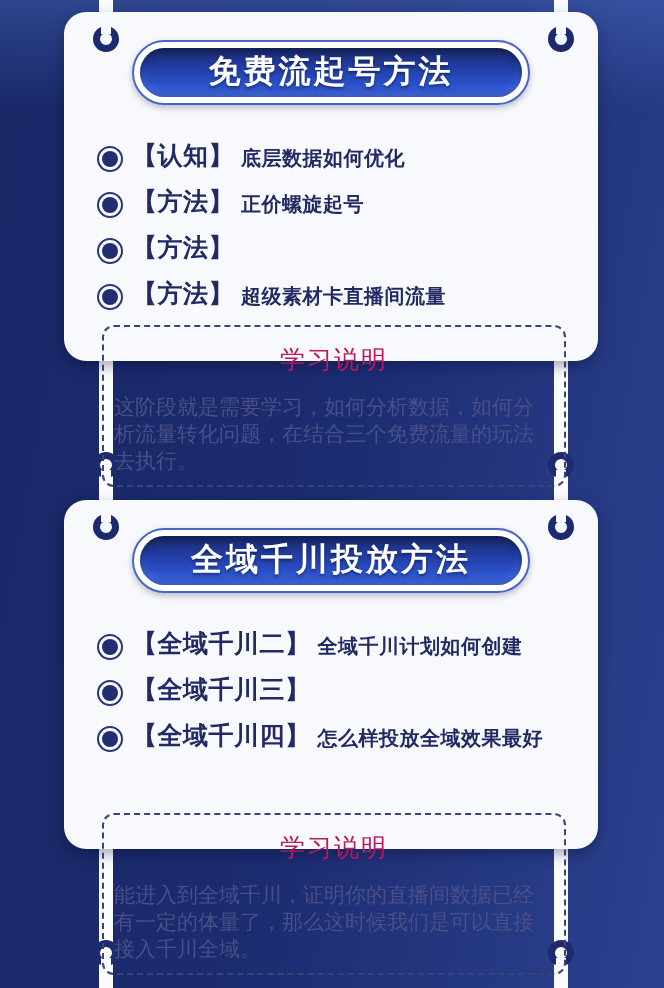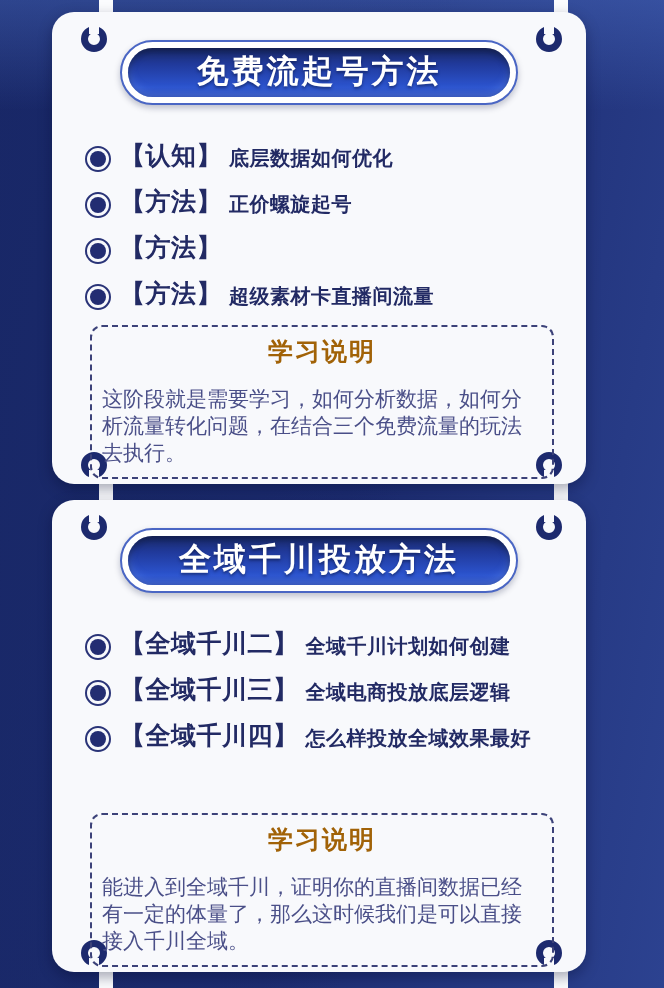--- a/index.html
+++ b/index.html
@@ -10,21 +10,21 @@
       linear-gradient(180deg, rgba(86,124,214,.35) 0px, rgba(86,124,214,0) 110px),
       linear-gradient(97deg, #18276699 0%, #1c2c7000 60%),
       linear-gradient(100deg, #192868 0%, #1d2d72 52%, #2c4290 100%);
   }
   
   .strap{position:absolute;top:0;width:14px;height:988px;background:#fbfcfe;z-index:0;}
   .strap-left{left:99px;}
   .strap-right{left:554px;}
   
   .card{
-    position:absolute;left:52px;width:534px;height:472px;background:#f8f9fc;
+    position:absolute;left:64px;width:534px;height:349px;background:#f8f9fc;
     border-radius:22px;z-index:1;box-shadow:0 5px 14px rgba(3,10,40,.35);
   }
   .card1{top:12px;}
   .card2{top:500px;}
   
   .ring{position:absolute;width:26px;height:26px;box-sizing:border-box;
     border:7px solid #1d2a6e;border-radius:50%;}
   .ring::after{content:'';position:absolute;left:50%;transform:translateX(-50%);
     width:10px;height:9px;background:#f8f9fc;}
   .ring.open-top::after{top:-8px;}
@@ -51,21 +51,21 @@
   .dot{flex:0 0 26px;width:26px;height:26px;box-sizing:border-box;margin-right:9px;
     border:2px solid #2a3478;border-radius:50%;display:flex;align-items:center;justify-content:center;}
   .dot-core{width:16px;height:16px;border-radius:50%;background:#232d72;}
   .b-tag{color:#222a64;font-size:25px;font-weight:600;letter-spacing:.5px;white-space:nowrap;}
   .b-text{color:#222a64;font-size:20px;font-weight:600;margin-left:7px;letter-spacing:.5px;white-space:nowrap;}
   
   .note{
     position:absolute;top:313px;left:38px;width:464px;box-sizing:border-box;
     border:2px dashed #3c4279;border-radius:12px;padding:8px 10px 11px;text-align:center;
   }
-  .note-title{color:#a16207;font-size:25px;font-weight:700;letter-spacing:2px;line-height:33px;}
+  .note-title{color:#be185d;font-size:25px;font-weight:400;letter-spacing:2px;line-height:33px;margin-top:8px;}
   .note-body{margin-top:17px;color:#4a4f88;font-size:21px;font-weight:500;
     line-height:27px;text-align:left;letter-spacing:0;}
 </style>
 </head>
 <body>
 
 <div class="canvas">
 
   <div class="strap strap-left"></div>
   <div class="strap strap-right"></div>
@@ -132,21 +132,20 @@
             <span class="dot-core"></span>
           </span>
         <span class="b-tag">【全域千川二】</span>
         <span class="b-text">全域千川计划如何创建</span>
       </li>
       <li class="bullet">
         <span class="dot">
             <span class="dot-core"></span>
           </span>
         <span class="b-tag">【全域千川三】</span>
-        <span class="b-text">全域电商投放底层逻辑</span>
       </li>
       <li class="bullet">
         <span class="dot">
             <span class="dot-core"></span>
           </span>
         <span class="b-tag">【全域千川四】</span>
         <span class="b-text">怎么样投放全域效果最好</span>
       </li>
     </ul>
 

